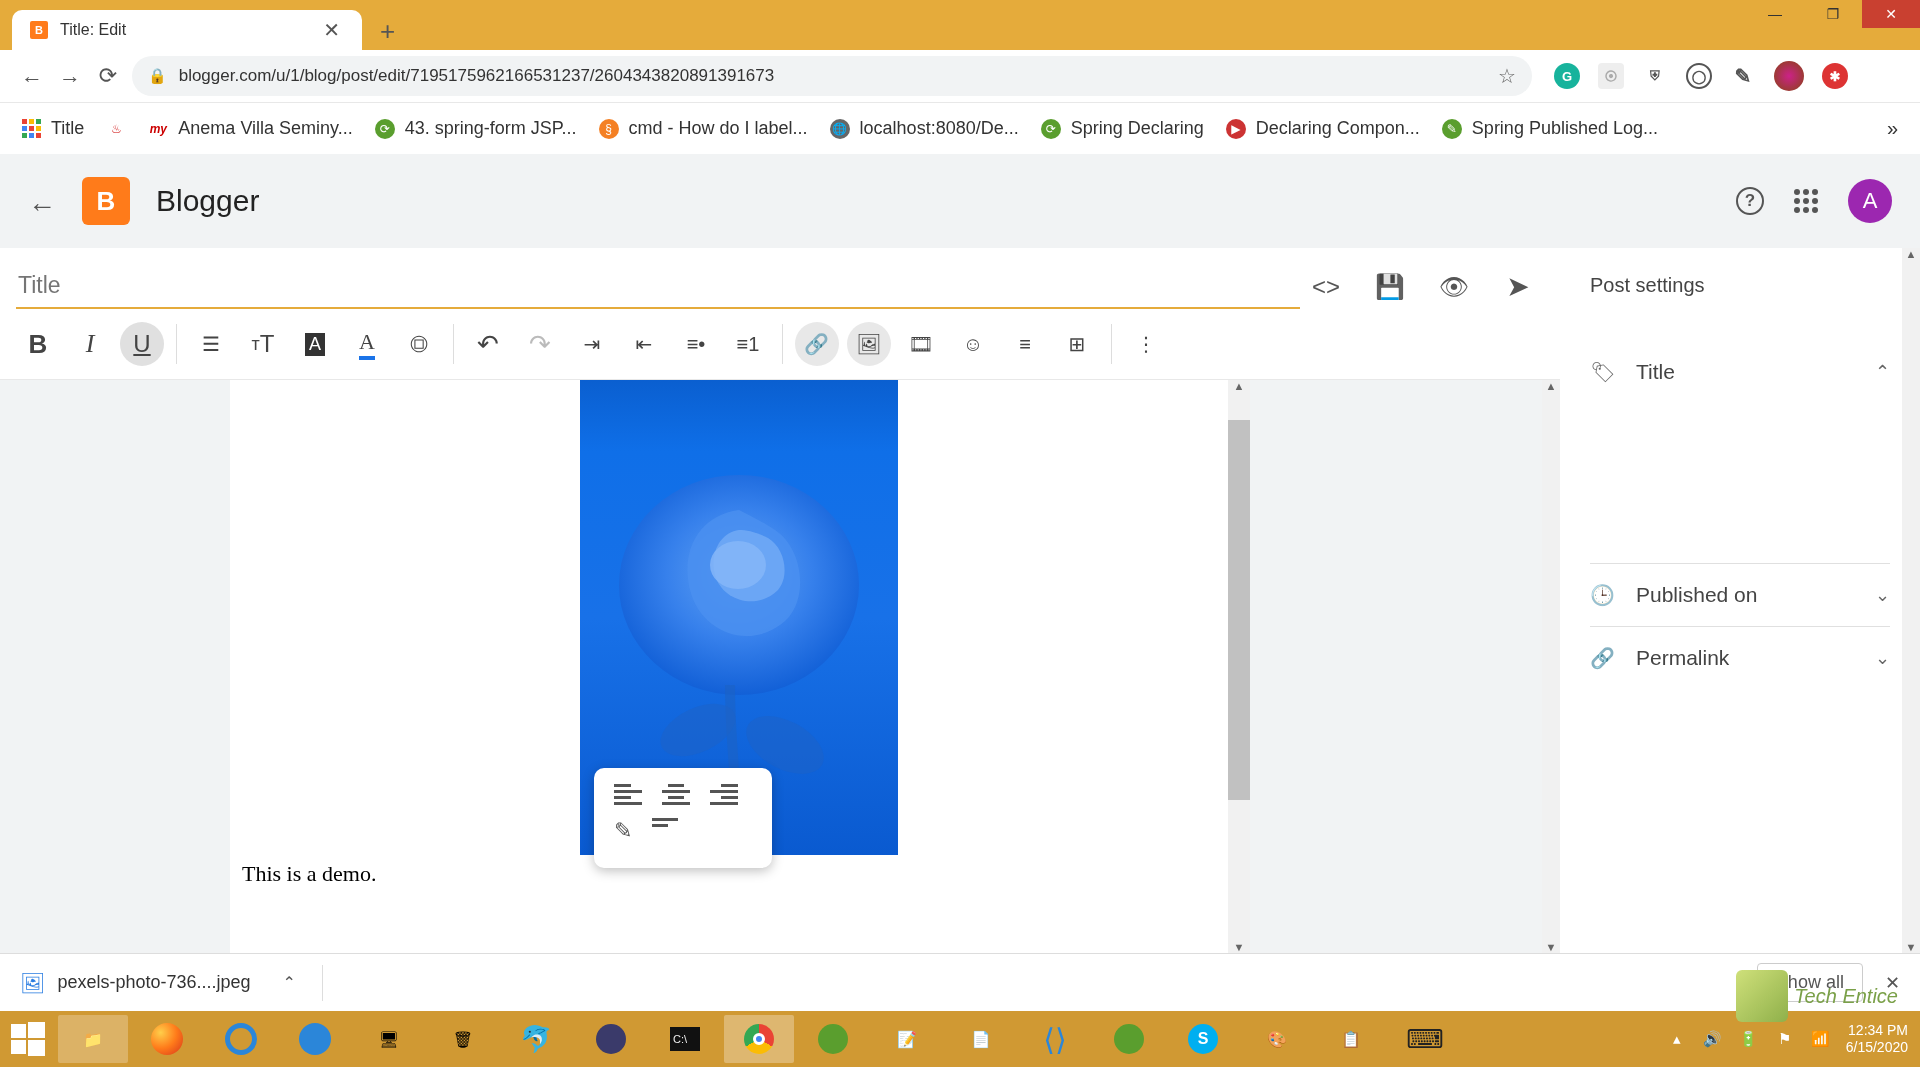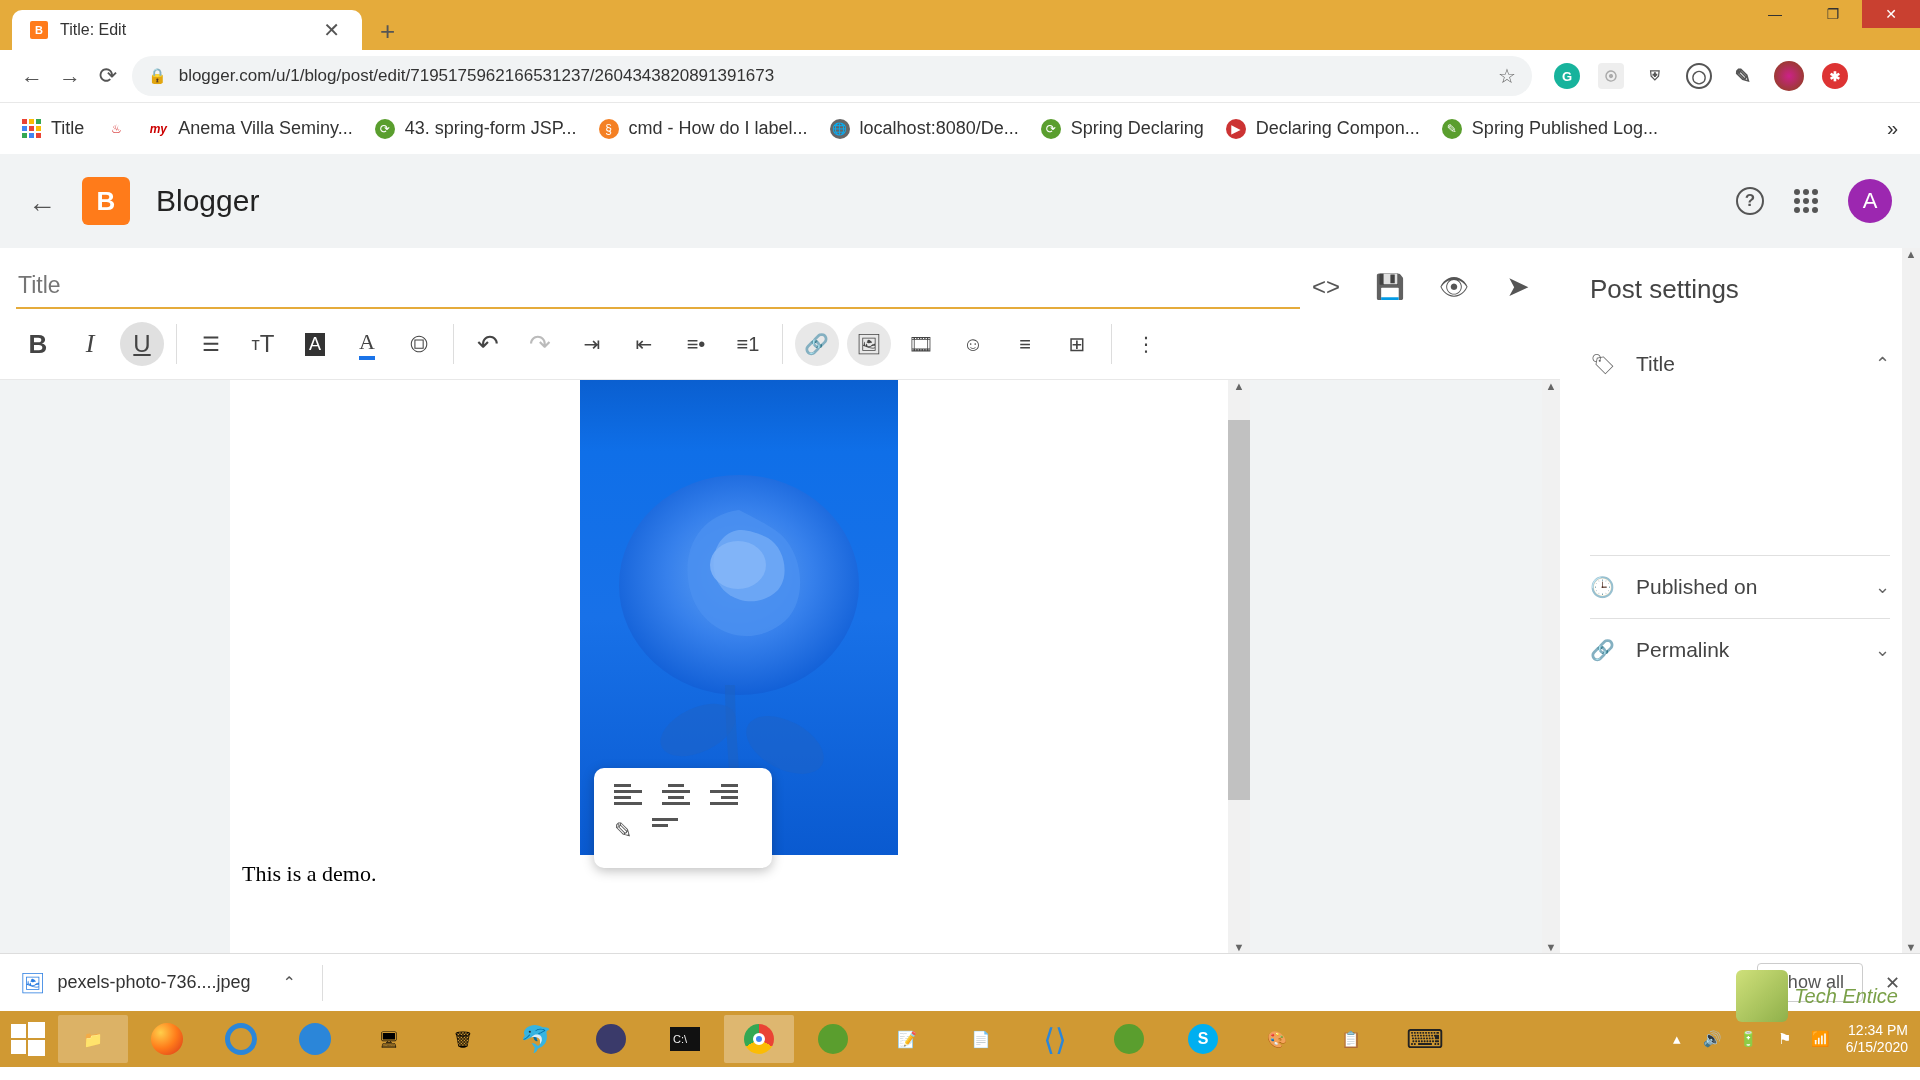--- a/index.html
+++ b/index.html
@@ -47,21 +47,21 @@
 .bluerose{position:absolute;left:350px;top:0;width:318px;height:475px;background:linear-gradient(180deg,#0a5fd0 0%,#0f6fe8 15%,#1871e8 50%,#0a5ad0 100%)}
 .rose-fg{position:absolute;inset:0}
 .bodytext{position:absolute;left:12px;top:481px;font-size:22px;color:#000;font-family:'Times New Roman',serif}
 .imgtoolbar{position:absolute;left:364px;top:388px;width:178px;height:100px;background:#fff;border-radius:10px;box-shadow:0 3px 12px rgba(0,0,0,.25);display:flex;flex-direction:column;padding:10px 14px}
 .imgtoolbar-row{display:flex;gap:20px;justify-content:flex-start;padding:6px 6px}
 .imgtb-ico{width:28px;height:22px;display:flex;flex-direction:column;gap:3px}
 .imgtb-ico span{height:3px;background:#555}
 .vscroll{position:absolute;right:0;top:0;width:22px;height:100%;background:#f1f1f1}
 .vscroll .thumb{position:absolute;left:0;width:100%;background:#c1c1c1}
 .sidepanel{width:360px;padding:26px 30px 0 30px;position:relative}
-.sp-title{font-size:26px;color:#444;margin-bottom:28px}
+.sp-title{font-size:20px;color:#444;margin-bottom:44px}
 .sp-item{display:flex;align-items:center;gap:20px;padding:18px 0;cursor:pointer}
 .sp-icon{width:26px;height:26px;color:#666;display:flex;align-items:center;justify-content:center;font-size:20px}
 .sp-label{font-size:21px;color:#444;flex:1}
 .chev{color:#666;font-size:18px}
 .sp-input{width:100%;border:none;border-bottom:2px solid #e5ab3b;font-size:19px;padding:6px 2px;color:#888;outline:none;margin-bottom:40px}
 .sp-div{height:1px;background:#e0e0e0;margin-top:160px}
 .dlbar{height:58px;border-top:1px solid #ddd;display:flex;align-items:center;padding:0 20px;background:#fff}
 .dlitem{display:flex;align-items:center;gap:12px;font-size:18px;color:#333}
 .dlchev{margin-left:20px;font-size:16px;color:#555}
 .dlright{margin-left:auto;display:flex;align-items:center;gap:22px;font-size:18px;color:#555}

